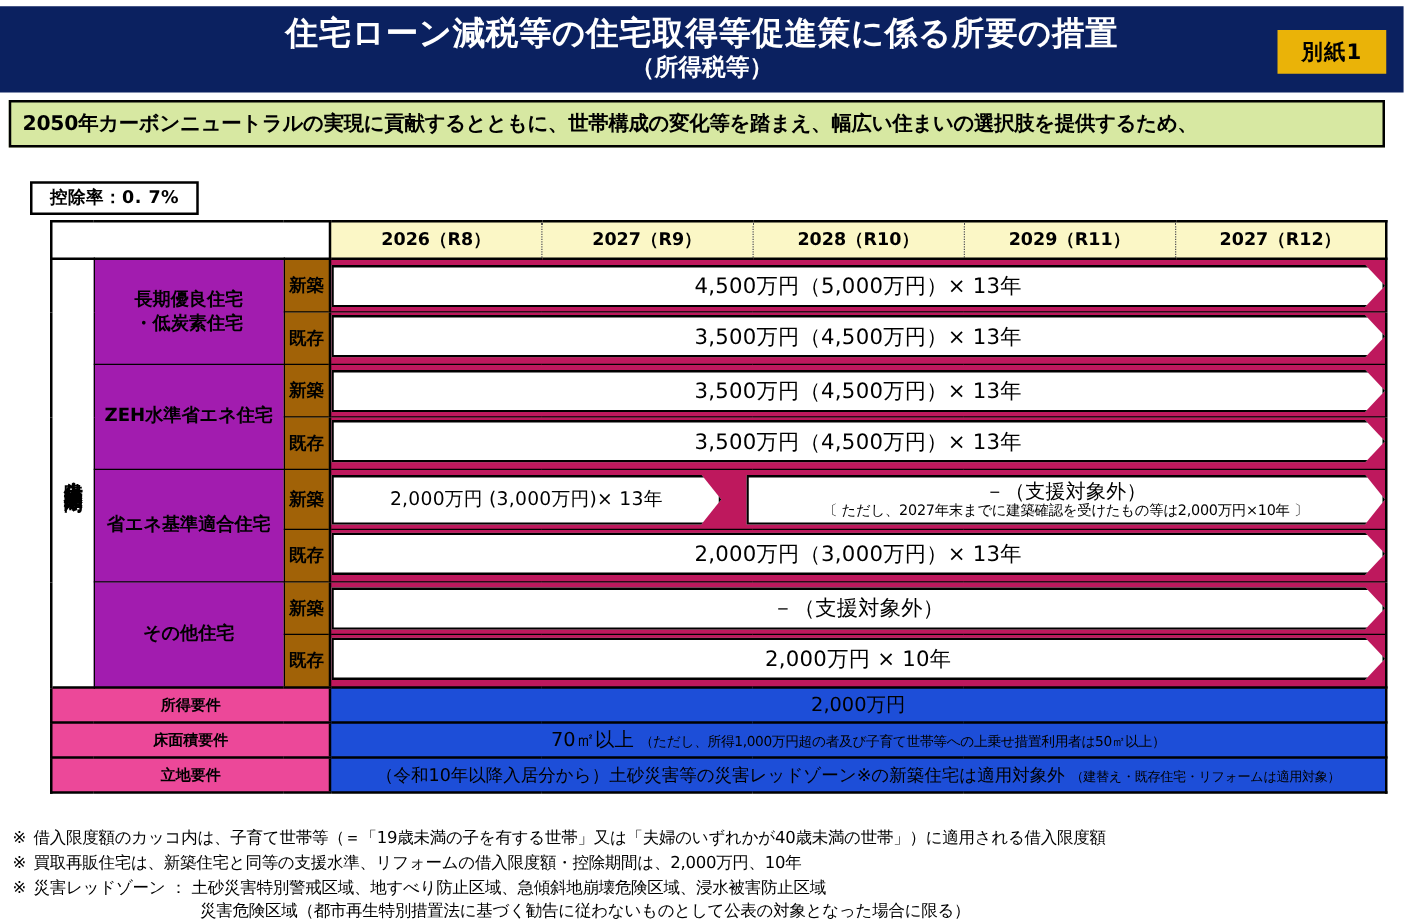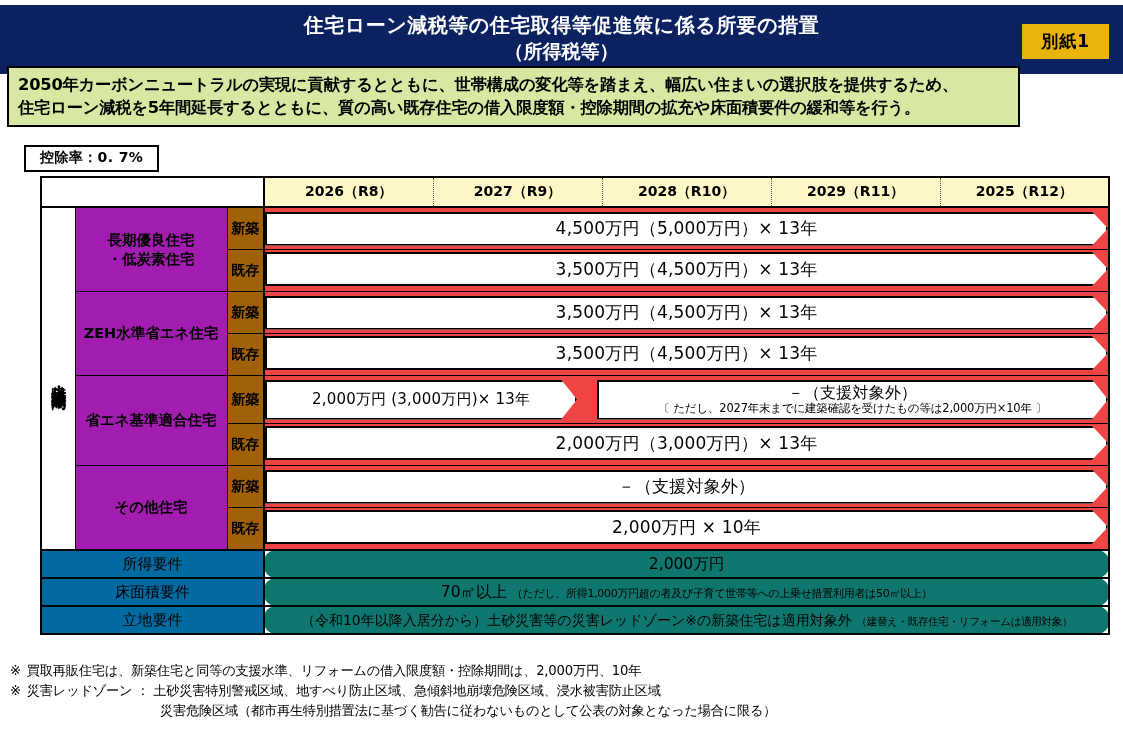--- a/index.html
+++ b/index.html
@@ -25,26 +25,25 @@
     background: #0b2160;
     display: flex;
     align-items: center;
     justify-content: center;
   }
   .title-block {
     text-align: center;
     color: #ffffff;
   }
   .title-main {
-    font-size: 20px;
+    font-size: 26px;
     font-weight: bold;
     letter-spacing: 0.5px;
     line-height: 1.12;
     white-space: nowrap;
-    font-family: Liberation Mono, monospace;
   }
   .title-sub {
     font-size: 19px;
     font-weight: bold;
     line-height: 1.2;
     margin-top: 1px;
   }
   .besshi-badge {
     position: absolute;
     right: 14px;
@@ -54,22 +53,22 @@
     font-size: 17px;
     font-weight: bold;
     padding: 6px 19px;
     letter-spacing: 1px;
   }
 
   
   .lead-box {
     position: absolute;
     left: 7px;
-    top: 66px;
-    width: 1013px;
+    top: 80px;
+    width: 1101px;
     box-sizing: border-box;
     background: #d7e8a2;
     border: 2px solid #000000;
     padding: 5px 9px 6px 9px;
   }
   .lead-line {
     font-size: 16.3px;
     font-weight: bold;
     line-height: 1.42;
     white-space: nowrap;
@@ -152,21 +151,21 @@
   .type-cell {
     width: 37px;
     background: #a16207;
     text-align: center;
     font-size: 14px;
     font-weight: bold;
     height: 41px;
   }
 
   .band-cell {
-    background: #ef4444;
+    background: #be185d;
     padding: 3px 4px 3px 4px;
     border-left: 2px solid #000000 !important;
     border-right: 2px solid #000000 !important;
   }
   .band-cell.nogap { padding-top: 0px; padding-bottom: 3px; }
 
   
   .arrow-bar {
     position: relative;
     background: #ffffff;
@@ -189,39 +188,38 @@
   .arrow-bar .l1 { font-size: 16px; }
   .arrow-bar .l2 { font-size: 11.5px; letter-spacing: -0.2px; }
   .arrow-bar.small { font-size: 15px; }
 
   .split-wrap { display: flex; gap: 20px; }
   .split-left  { width: 312px; flex: none; }
   .split-right { flex: 1; }
 
   
   .req-label {
-    background: #0369a1;
-    text-align: center;
-    font-size: 15px;
-    font-weight: normal;
+    background: #ec4899;
+    text-align: center;
+    font-size: 12px;
+    font-weight: bold;
     height: 26px;
     border-left: 2px solid #000000 !important;
     border-top: 2px solid #000000 !important;
     border-bottom: 2px solid #000000 !important;
   }
   .req-value {
-    background: #0f766e;
+    background: #1d4ed8;
     text-align: center;
     font-size: 15px;
     height: 26px;
     border-left: 2px solid #000000 !important;
     border-right: 2px solid #000000 !important;
     border-top: 2px solid #000000 !important;
     border-bottom: 2px solid #000000 !important;
-    border-radius: 12px;
   }
   .req-value .note {
     font-size: 11px;
     letter-spacing: -0.3px;
   }
   .req-value .mainv { font-size: 15.5px; }
   .req-value .note-sm { font-size: 10.5px; letter-spacing: -0.3px; }
 
   .thickbottom td { border-bottom: 2px solid #000000 !important; }
 
@@ -247,21 +245,20 @@
 <div class="title-banner">
   <div class="title-block">
     <div class="title-main">住宅ローン減税等の住宅取得等促進策に係る所要の措置</div>
     <div class="title-sub">（所得税等）</div>
   </div>
   <div class="besshi-badge">別紙1</div>
 </div>
 
 <div class="lead-box">
   <div class="lead-line">2050年カーボンニュートラルの実現に貢献するとともに、世帯構成の変化等を踏まえ、幅広い住まいの選択肢を提供するため、</div>
-  <div class="lead-line">住宅ローン減税を5年間延長するとともに、質の高い既存住宅の借入限度額・控除期間の拡充や床面積要件の緩和等を行う。</div>
 </div>
 
 <div class="rate-box">控除率：0. 7%</div>
 
 <table class="main-table">
   <colgroup>
     <col style="width:34px">
     <col style="width:152px">
     <col style="width:37px">
     <col style="width:169px">
@@ -271,21 +268,21 @@
     <col style="width:169px">
   </colgroup>
 
   <tbody>
       <tr>
     <td class="hdr-blank" colspan="3"></td>
     <td class="hdr-year first">2026（R8）</td>
     <td class="hdr-year">2027（R9）</td>
     <td class="hdr-year">2028（R10）</td>
     <td class="hdr-year">2029（R11）</td>
-    <td class="hdr-year last">2025（R12）</td>
+    <td class="hdr-year last">2027（R12）</td>
   </tr>
 
   <tr>
     <td class="vlabel" rowspan="8">
       <div class="vlabel-inner">借入限度額・控除期間</div>
     </td>
     <td class="cat-cell" rowspan="2">
       <div>長期優良住宅</div>
       <div>・低炭素住宅</div>
     </td>
@@ -377,20 +374,23 @@
     <td class="req-value" colspan="5">
       <span style="font-size:14px">（令和10年以降入居分から）土砂災害等の災害レッドゾーン※の新築住宅は適用対象外</span>
       <span class="note-sm">（建替え・既存住宅・リフォームは適用対象）</span>
     </td>
   </tr>
 </tbody>
   </table>
 
 <div class="footnotes">
   <div class="fn-line">
+    <span class="fn-mark">※</span><span>借入限度額のカッコ内は、子育て世帯等（＝「19歳未満の子を有する世帯」又は「夫婦のいずれかが40歳未満の世帯」）に適用される借入限度額</span>
+  </div>
+  <div class="fn-line">
     <span class="fn-mark">※</span><span>買取再販住宅は、新築住宅と同等の支援水準、リフォームの借入限度額・控除期間は、2,000万円、10年</span>
   </div>
   <div class="fn-line">
     <span class="fn-mark">※</span><span>災害レッドゾーン ： 土砂災害特別警戒区域、地すべり防止区域、急傾斜地崩壊危険区域、浸水被害防止区域</span>
   </div>
   <div class="fn-line fn-indent">
     <span>災害危険区域（都市再生特別措置法に基づく勧告に従わないものとして公表の対象となった場合に限る）</span>
   </div>
 </div>
 

